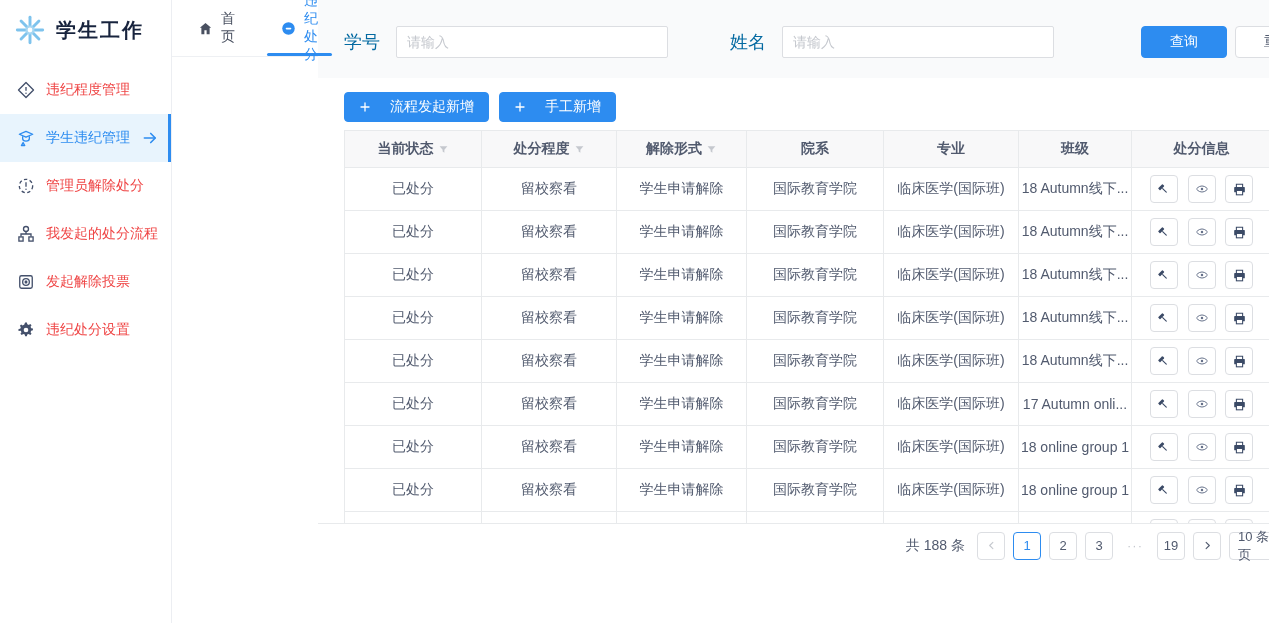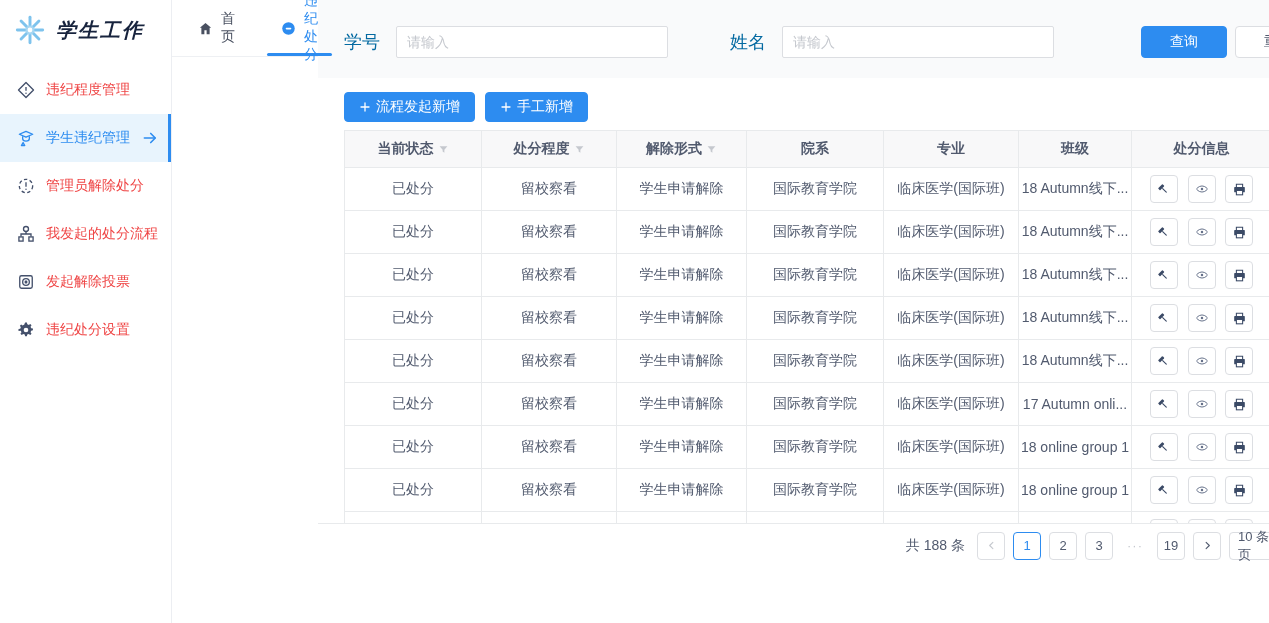--- a/index.html
+++ b/index.html
@@ -3,21 +3,21 @@
 <meta charset="utf-8">
 <style>
   * { margin:0; padding:0; box-sizing:border-box; }
   html,body { width:1269px; height:623px; overflow:hidden; background:#fff;
     font-family:"Liberation Sans","DejaVu Sans",sans-serif; color:#515a6e; }
   .app { display:flex; width:100%; height:100%; }
 
   
   .sidebar { width:172px; flex:0 0 172px; background:#fff; border-right:1px solid #eceef2; height:100%; }
   .logo { height:60px; display:flex; align-items:center; gap:10px; padding:0 14px; }
-  .logo-title { font-size:20px; font-weight:bold; color:#17233d; letter-spacing:2px;font-style:italic; }
+  .logo-title { font-size:20px; font-weight:bold; color:#17233d; letter-spacing:2px; }
   .menu { margin-top:6px; }
   .menu-item { position:relative; height:48px; display:flex; align-items:center; gap:10px;
     padding:0 12px 0 16px; font-size:14px; color:#ef4444; cursor:pointer; }
   .menu-item svg { flex:0 0 auto; color:#44506b; }
   .menu-item.active { background:#e8f4fd; color:#2d8cf0; }
   .menu-item.active svg { color:#2d8cf0; }
   .menu-item.active::after { content:""; position:absolute; right:0; top:0; bottom:0; width:3px; background:#2d8cf0; }
   .menu-arrow { margin-left:auto; display:flex; }
 
   
@@ -47,21 +47,21 @@
     display:inline-flex; align-items:center; justify-content:center; }
   .btn-primary { background:#2d8cf0; border:1px solid #2d8cf0; color:#fff; }
   .btn-default { background:#fff; border:1px solid #dcdee2; color:#515a6e; }
   .expand-link { display:flex; align-items:center; gap:5px; color:#2d8cf0; font-size:14px;
     cursor:pointer; margin-left:22px; white-space:nowrap; }
 
   
   .toolbar { display:flex; align-items:flex-end; margin:14px 8px 8px 26px; }
   .add-btn { height:30px; padding:0 14px; background:#2d8cf0; border:1px solid #2d8cf0;
     border-radius:4px; color:#fff; font-size:14px; display:inline-flex; align-items:center;
-    gap:5px; cursor:pointer; margin-right:10px; }
+    gap:19px; cursor:pointer; margin-right:10px; }
   .tool-icons { margin-left:auto; display:flex; gap:8px; }
   .icon-btn { width:28px; height:28px; border:1px solid #dcdee2; border-radius:4px;
     background:#fff; display:inline-flex; align-items:center; justify-content:center;
     color:#44506b; cursor:pointer; }
 
   
   .table-viewport { margin:0 8px 0 26px; height:393px; overflow:hidden; flex:0 0 393px; }
   table { width:100%; border-collapse:collapse; table-layout:fixed;padding-left:16px; }
   th, td { border:1px solid #e8eaec; text-align:center; font-size:14px; overflow:hidden;
     white-space:nowrap; text-overflow:ellipsis; }

